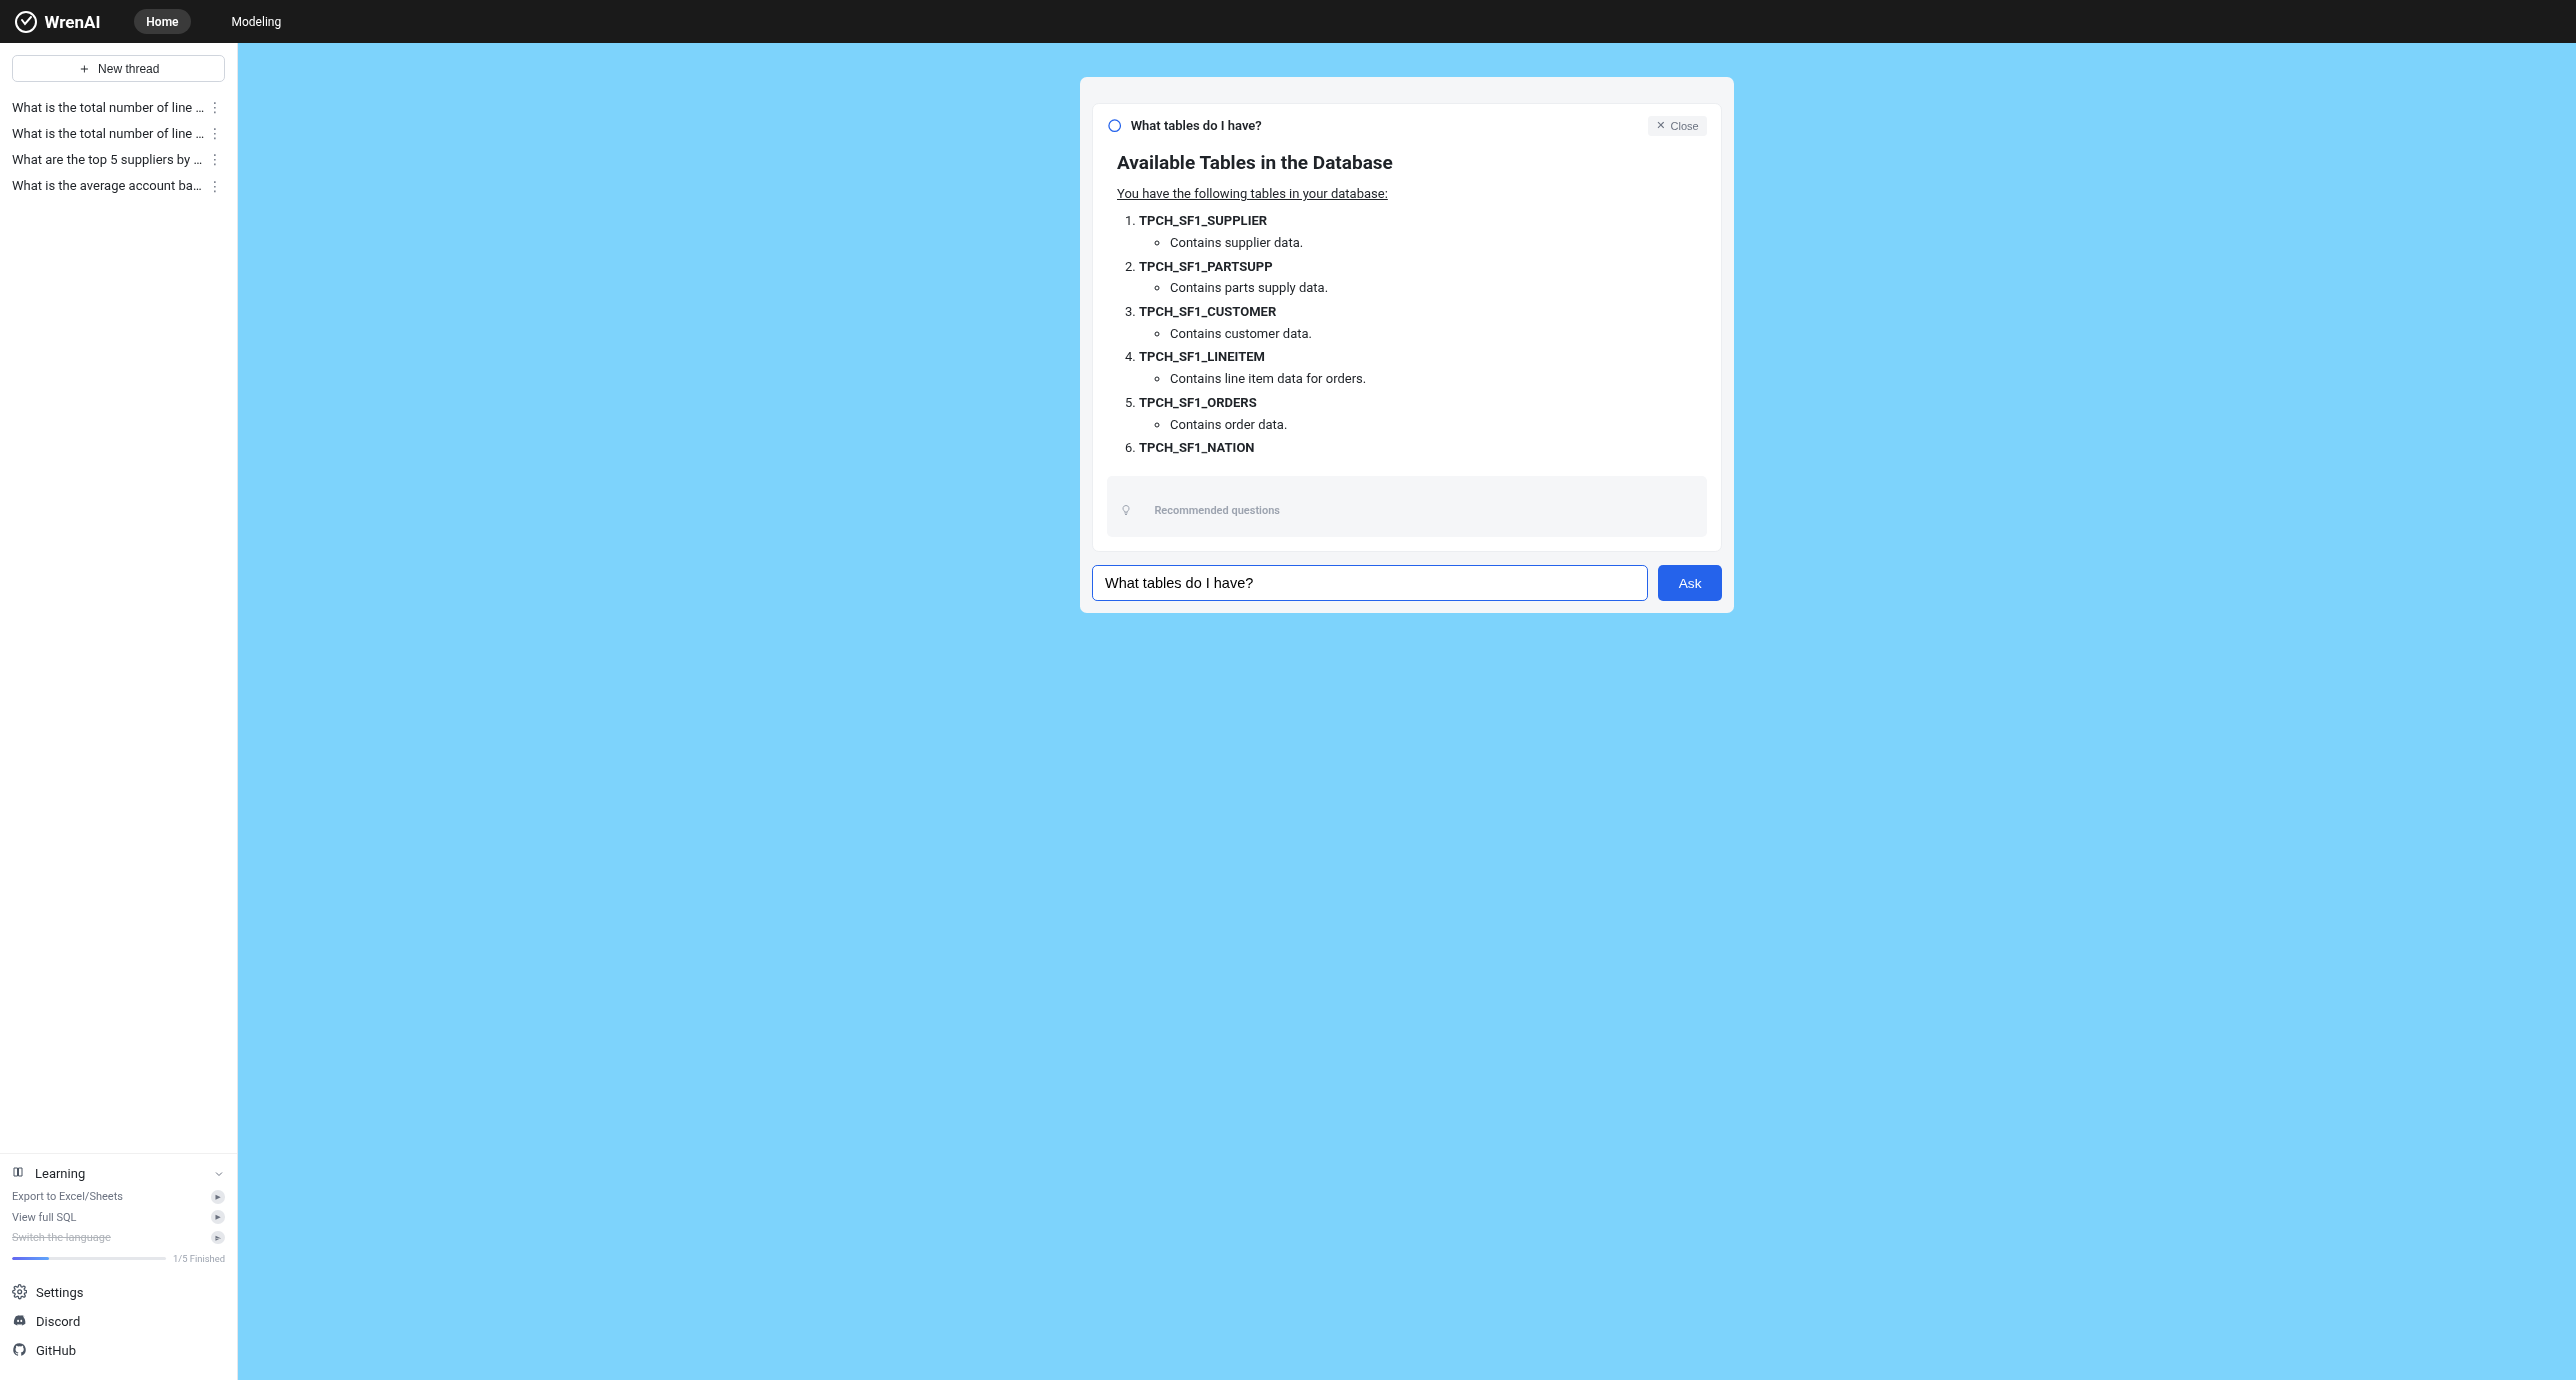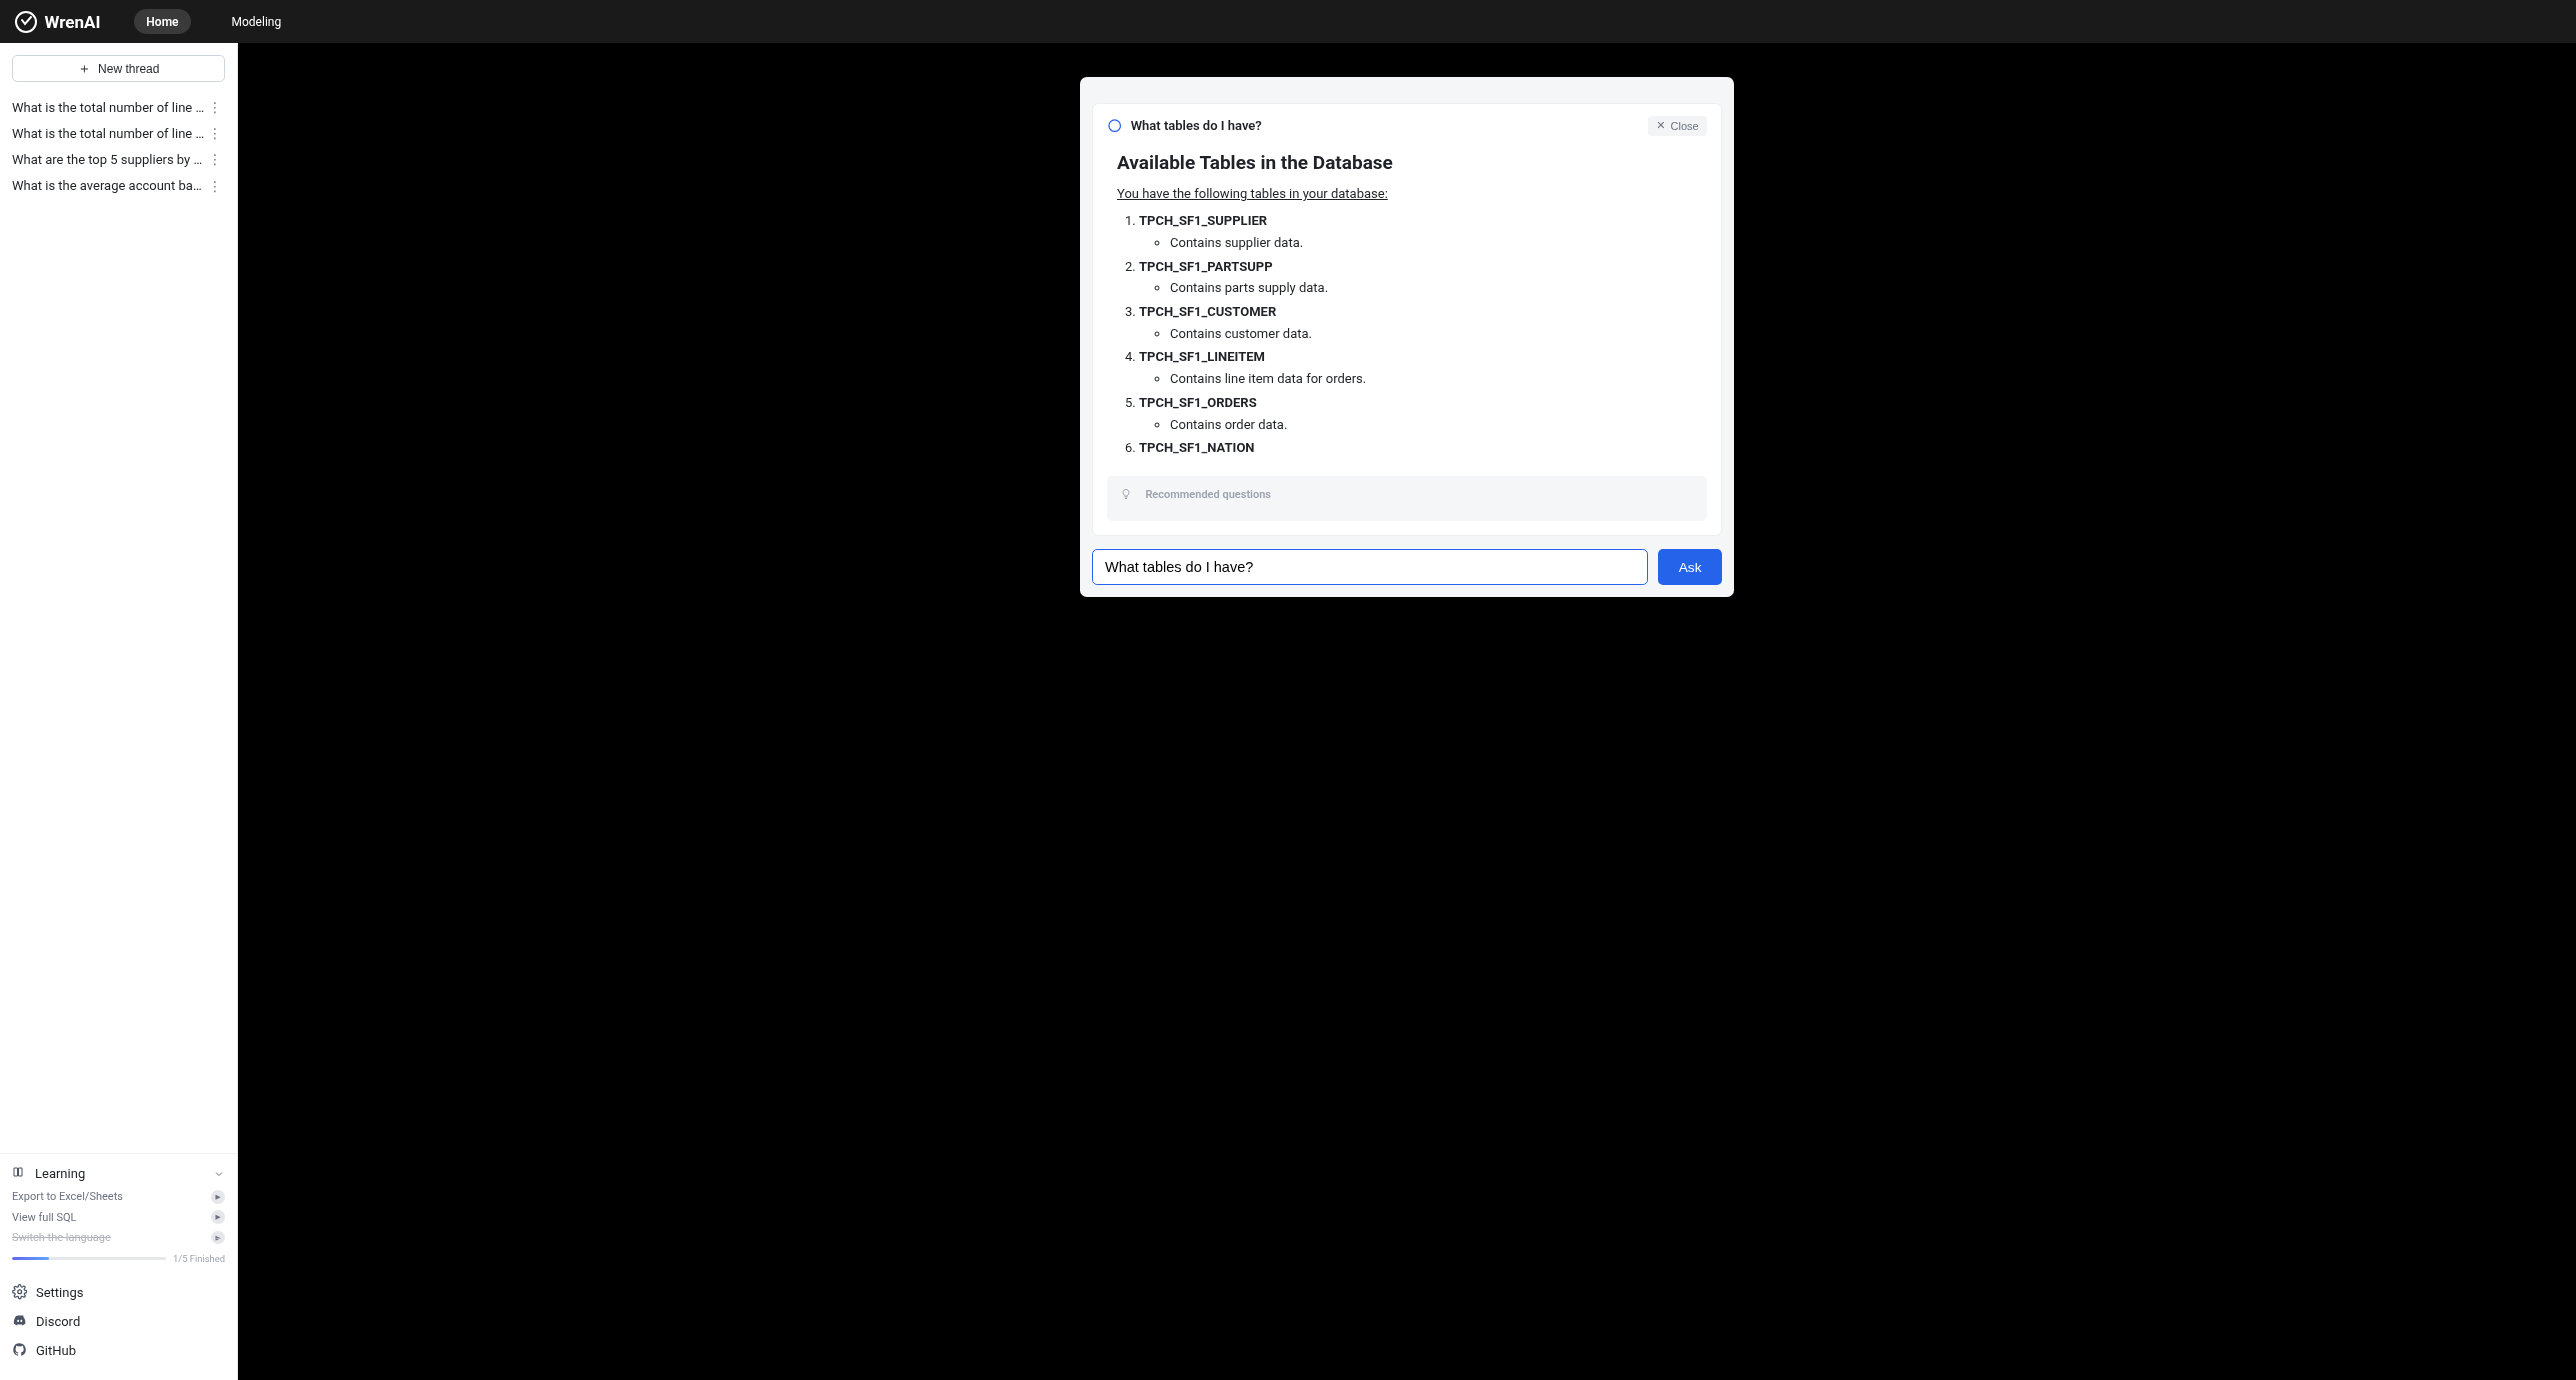--- a/index.html
+++ b/index.html
@@ -35,21 +35,21 @@
 .play-btn { width: 13.7px; height: 13.7px; border-radius: 50%; background: #e5e7eb; display: flex; align-items: center; justify-content: center; font-size: 6.8px; color: #6b7280; }
 .progress-row { display: flex; align-items: center; gap: 6.8px; margin-top: 6.8px; }
 .progress-bar { flex: 1; height: 3.4px; background: #e5e7eb; border-radius: 1.7px; overflow: hidden; position: relative; }
 .progress-fill { height: 100%; background: linear-gradient(90deg, #6366f1, #60a5fa); border-radius: 1.7px; }
 .progress-text { font-size: 9.4px; color: #9ca3af; white-space: nowrap; }
 
 .sidebar-footer { padding: 8.6px 12px 15.4px; }
 .footer-item { display: flex; align-items: center; gap: 8.6px; padding: 6.8px 0; font-size: 13px; cursor: pointer; color: #1f2328; }
 .footer-icon { width: 15.4px; height: 15.4px; display: flex; align-items: center; justify-content: center; color: #4b5563; }
 
-.main { flex: 1; background: #000000; overflow: auto; display: flex; flex-direction: column; align-items: center; padding-top: 34px; }
+.main { flex: 1; background: #7dd3fc; overflow: auto; display: flex; flex-direction: column; align-items: center; padding-top: 34px; }
 
 .outer-card { width: 654px; background: #f5f6f8; border-radius: 6.8px; padding: 26px 12px 12px; display: flex; flex-direction: column; gap: 13.7px; }
 
 .response-card { background: #fff; border: 0.9px solid #eceef1; border-radius: 6.8px; overflow: hidden; }
 .response-header { display: flex; align-items: center; justify-content: space-between; padding: 12px 13.7px; }
 .question-row { display: flex; align-items: center; gap: 8.6px; }
 .chat-icon { width: 15.4px; height: 15.4px; color: #2563eb; flex-shrink: 0; }
 .question-text { font-weight: 600; font-size: 13px; }
 .close-pill { background: #f3f4f6; border: none; border-radius: 3.4px; padding: 3.4px 8.6px; font-size: 11px; color: #6b7280; display: flex; align-items: center; gap: 5.1px; cursor: pointer; }
 
@@ -57,21 +57,21 @@
 .response-body::after { content: ""; position: absolute; left: 0; right: 0; bottom: 0; height: 26px; background: linear-gradient(to bottom, rgba(255,255,255,0), #fff); pointer-events: none; }
 .response-title { font-size: 19px; font-weight: 700; margin-bottom: 12px; }
 .response-intro { font-size: 13px; margin-bottom: 12px; text-decoration: underline; }
 .table-list { padding-left: 22px; }
 .table-list > li { margin-bottom: 3.4px; font-size: 13px; }
 .table-name { font-weight: 700; }
 .sublist { list-style: circle; padding-left: 31px; margin: 6.8px 0 8.6px; }
 .sublist li { font-size: 13px; }
 
 .recommended { background: #f5f6f8; border-radius: 5.1px; margin: 0 13.7px 13.7px; padding: 12px 13.7px; }
-.rec-header { display: flex; align-items: center; gap: 13px; font-size: 11px; color: #9ca3af; font-weight: 600; margin-bottom: 8.6px; }
+.rec-header { display: flex; align-items: center; gap: 22px; font-size: 11px; color: #9ca3af; font-weight: 600; margin-bottom: 8.6px; margin-top: 16px; }
 .bulb-icon { width: 12px; height: 12px; color: #9ca3af; }
 .rec-item { font-size: 13px; color: #6b7280; padding: 3.4px 0; cursor: pointer; }
 
 .ask-row { display: flex; gap: 10.3px; align-items: stretch; }
 .ask-input { flex: 1; border: 1.7px solid #2563eb; border-radius: 5.1px; padding: 8.6px 12px; font-size: 14.5px; outline: none; background: #fff; }
 .ask-btn { background: #2563eb; color: #fff; border: none; border-radius: 5.1px; padding: 0 20.5px; font-size: 13.7px; font-weight: 500; cursor: pointer; }
 
 .chev { width: 12px; height: 12px; }
 </style>
 </head>

